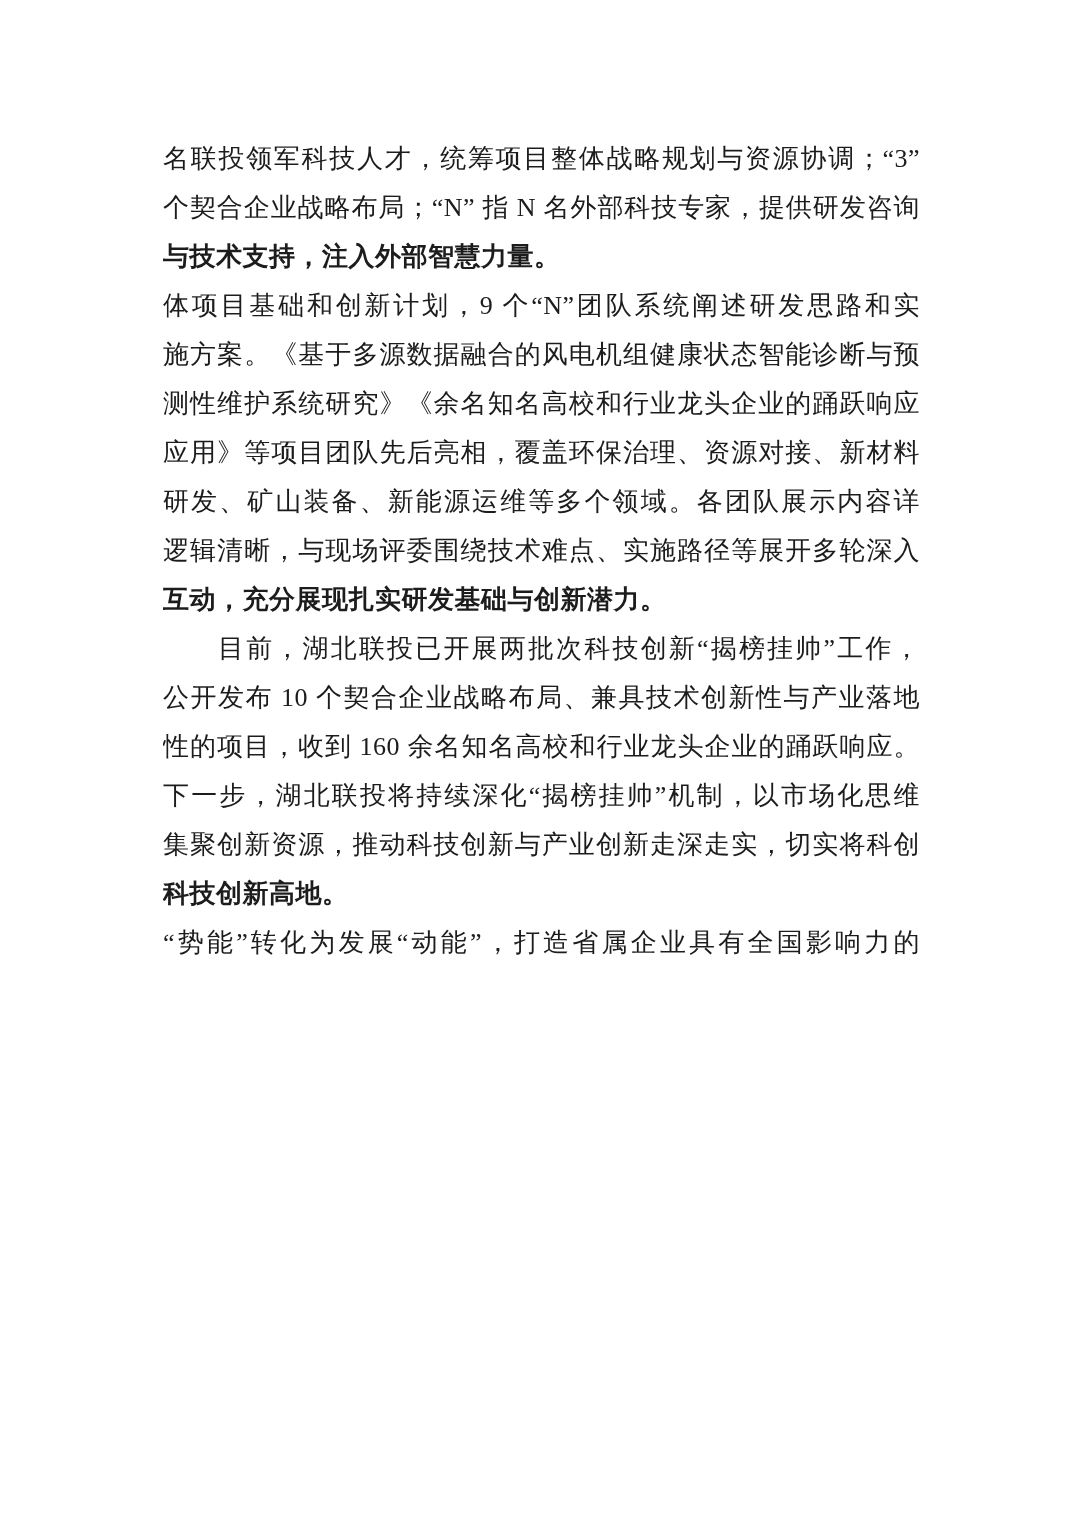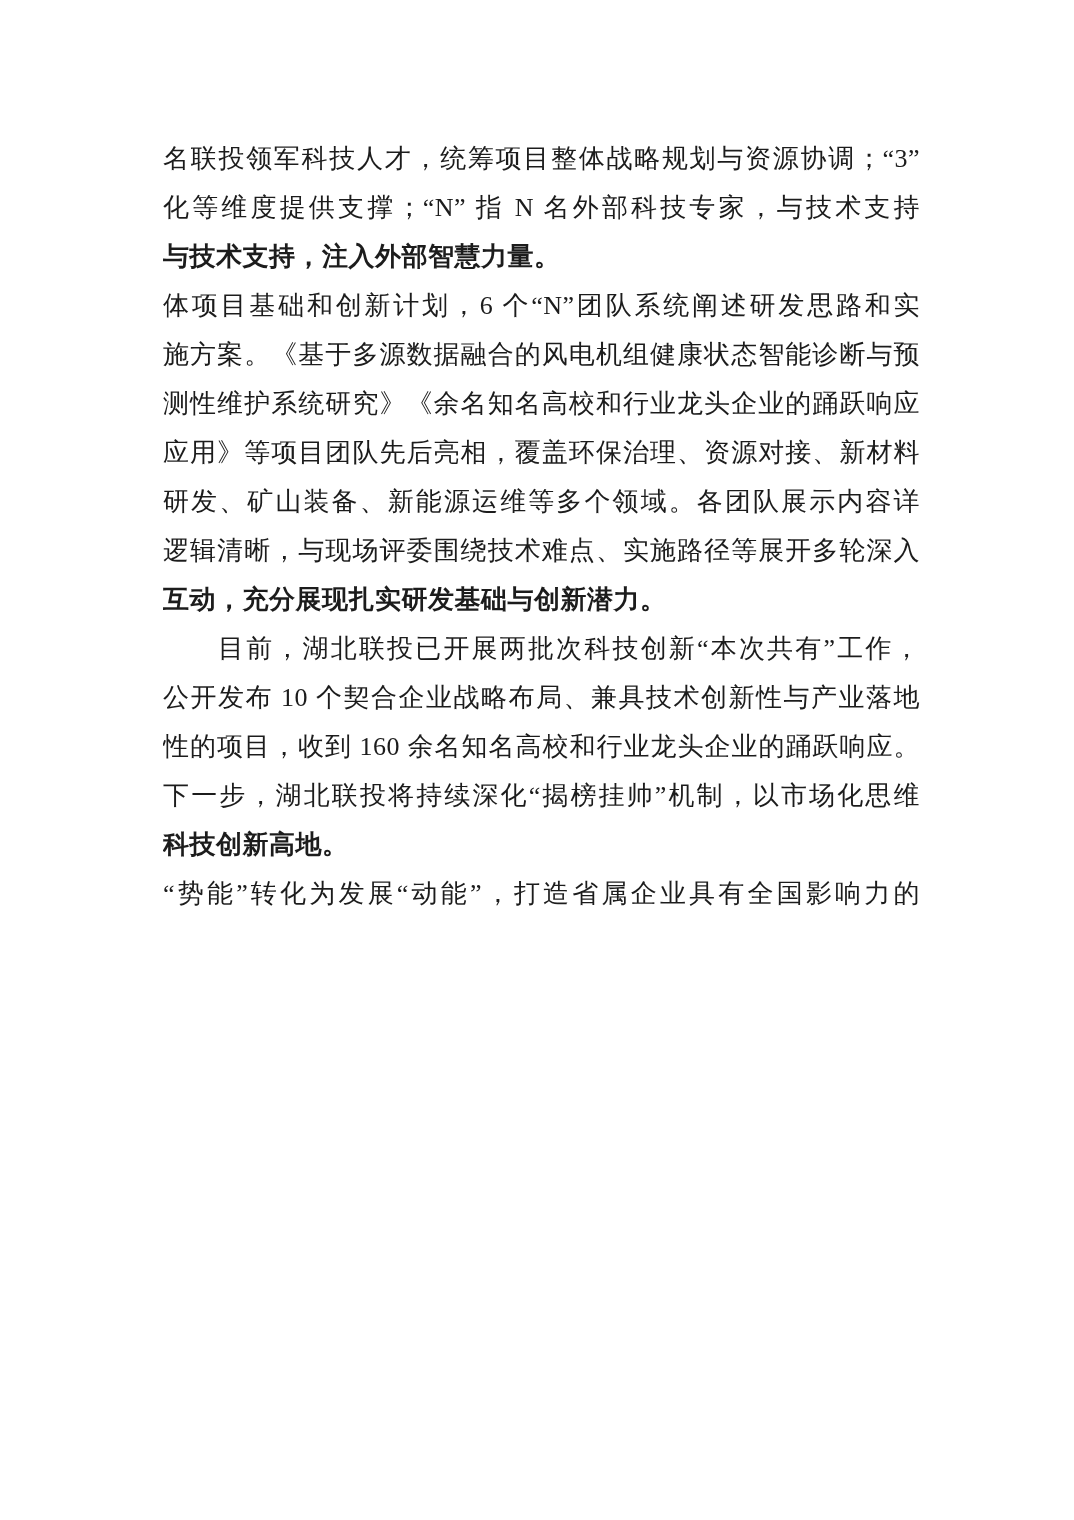--- a/index.html
+++ b/index.html
@@ -58,39 +58,40 @@
 </style>
 </head>
 <body>
 
 <div class="page">
 
   <div class="text-block">
 
     <div class="para">
       <div class="line">名联投领军科技人才，统筹项目整体战略规划与资源协调；“3”</div>
-      <div class="line">化等维度提供支撑；“N” 指 N 名外部科技专家，与技术支持</div>
+      <div class="line">个契合企业战略布局；“N” 指 N 名外部科技专家，提供研发咨询</div>
       <div class="line para-last">与技术支持，注入外部智慧力量。</div>
     </div>
 
     <div class="para">
-      <div class="line">体项目基础和创新计划，6 个“N”团队系统阐述研发思路和实</div>
+      <div class="line">体项目基础和创新计划，9 个“N”团队系统阐述研发思路和实</div>
       <div class="line">施方案。《基于多源数据融合的风电机组健康状态智能诊断与预</div>
       <div class="line">测性维护系统研究》《余名知名高校和行业龙头企业的踊跃响应</div>
       <div class="line">应用》等项目团队先后亮相，覆盖环保治理、资源对接、新材料</div>
       <div class="line">研发、矿山装备、新能源运维等多个领域。各团队展示内容详实、</div>
       <div class="line">逻辑清晰，与现场评委围绕技术难点、实施路径等展开多轮深入</div>
       <div class="line para-last">互动，充分展现扎实研发基础与创新潜力。</div>
     </div>
 
     <div class="para">
-      <div class="line indent">目前，湖北联投已开展两批次科技创新“本次共有”工作，</div>
+      <div class="line indent">目前，湖北联投已开展两批次科技创新“揭榜挂帅”工作，</div>
       <div class="line">公开发布 10 个契合企业战略布局、兼具技术创新性与产业落地</div>
       <div class="line">性的项目，收到 160 余名知名高校和行业龙头企业的踊跃响应。</div>
       <div class="line">下一步，湖北联投将持续深化“揭榜挂帅”机制，以市场化思维</div>
+      <div class="line">集聚创新资源，推动科技创新与产业创新走深走实，切实将科创</div>
       <div class="line para-last">科技创新高地。</div>
       <div class="line">“势能”转化为发展“动能”，打造省属企业具有全国影响力的</div>
     </div>
 
   </div>
 
   <div class="footer">– 43 –</div>
 
 </div>
 

